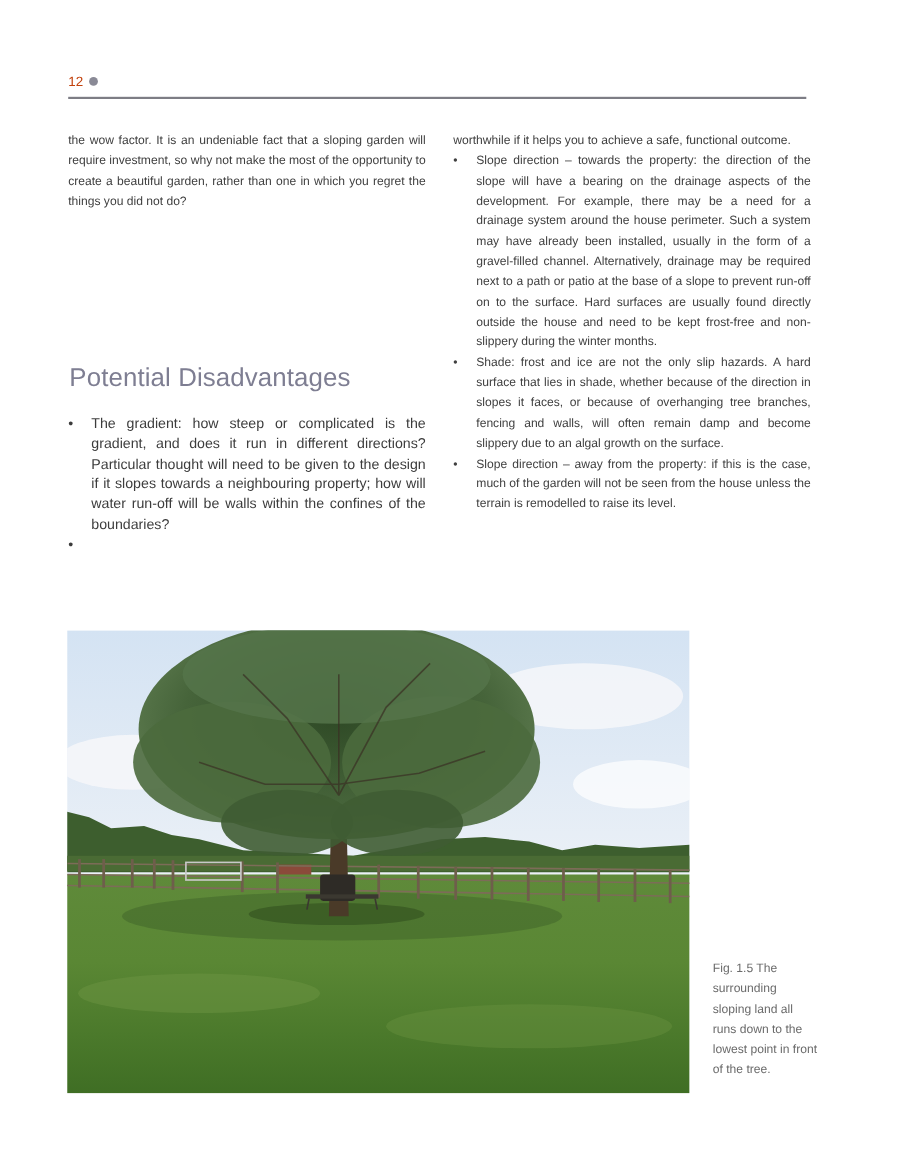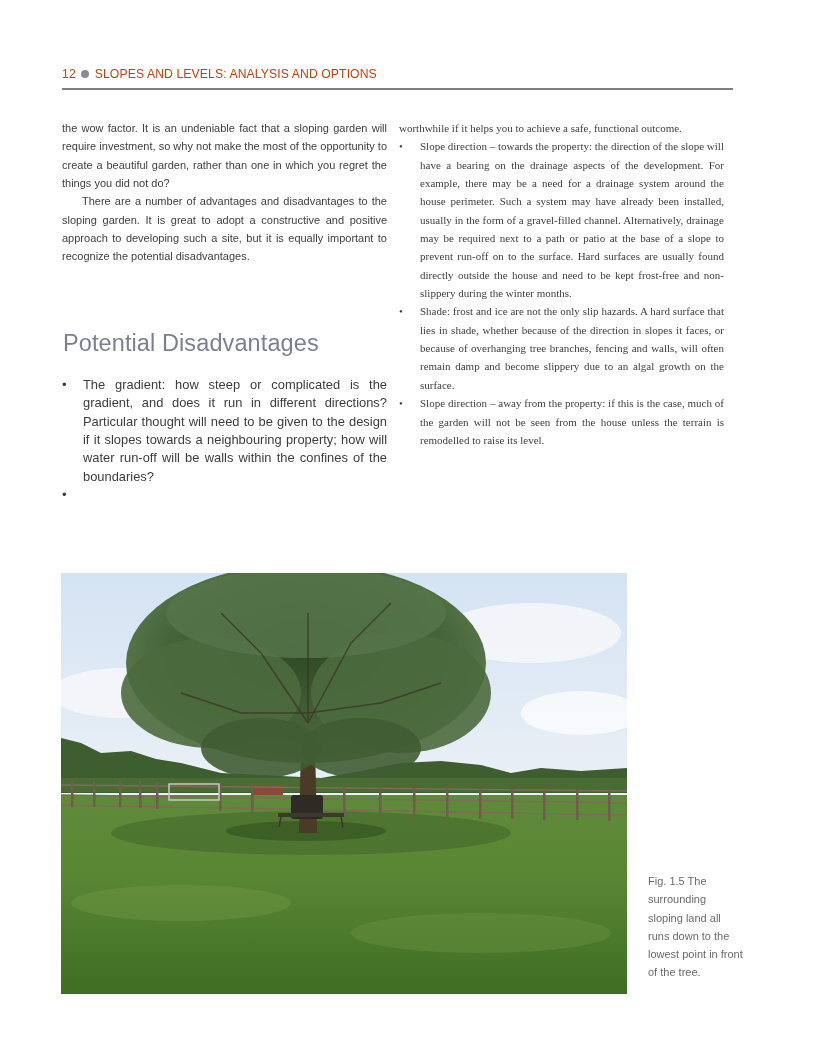--- a/index.html
+++ b/index.html
@@ -8,47 +8,45 @@
   .header { position: absolute; left: 62px; top: 66px; width: 671px; height: 22px;
             border-bottom: 2px solid #7d7d85; }
   .header-text { font-size: 12.2px; color: #c2410c; letter-spacing: 0.1px; line-height: 16px;
                  display: flex; align-items: center; }
   .header-dot { display: inline-block; width: 8px; height: 8px; border-radius: 50%;
                 background: #8a8a96; margin: 0 6px 0 5px; }
   .col { position: absolute; width: 325px; font-size: 11px; line-height: 18.35px; color: #404040; }
   .col p { margin: 0; text-align: justify; }
   .col p.indent { text-indent: 20px; }
   .left-col { left: 62px; top: 119px; }
-  .right-col { left: 399px; top: 119px; font-family: Liberation Serif, serif; }
+  .right-col { left: 412px; top: 119px; }
   .section-heading { position: absolute; left: 62px; top: 329px; font-size: 23.5px;
                      color: #7e7e92; font-weight: normal; margin: 1px; letter-spacing: 0.1px; }
   ul.bullets { list-style: none; margin: 0; padding: 0; }
   ul.bullets li { position: relative; padding-left: 21px; text-align: justify; }
   ul.bullets li .bullet { position: absolute; left: 0; top: 0; width: 10px; text-align: left; }
   .left-list { position: absolute; left: 62px; top: 376px; width: 325px;
                font-size: 12.9px; line-height: 18.35px; color: #3c3c3c; }
   .right-cont { margin: 0 0 0 21px; text-align: justify; }
   .photo { position: absolute; left: 61px; top: 573px; width: 566px; height: 421px; overflow: hidden; }
   .caption { position: absolute; left: 648px; top: 872px; width: 95px; font-size: 11px;
              line-height: 18.3px; color: #6a6a6a; }
 </style>
 </head>
 <body>
 
 <div class="header">
   <div class="header-text">
     <span>12</span>
     <span class="header-dot"></span>
-    <span>SLOPES AND LEVELS: ANALYSIS AND OPTIONS</span>
   </div>
 </div>
 
 <div class="col left-col">
   <p>the wow factor. It is an undeniable fact that a sloping garden will require investment, so why not make the most of the opportunity to create a beautiful garden, rather than one in which you regret the things you did not do?</p>
-  <p class="indent">There are a number of advantages and disadvantages to the sloping garden. It is great to adopt a constructive and positive approach to developing such a site, but it is equally important to recognize the potential disadvantages.</p>
 </div>
 
 <h2 class="section-heading">Potential Disadvantages</h2>
 
 <div class="left-list">
   <ul class="bullets">
     <li>
       <span class="bullet">•</span>
       <span>The gradient: how steep or complicated is the gradient, and does it run in different directions? Particular thought will need to be given to the design if it slopes towards a neighbouring property; how will water run-off will be walls within the confines of the boundaries?</span>
     </li>

